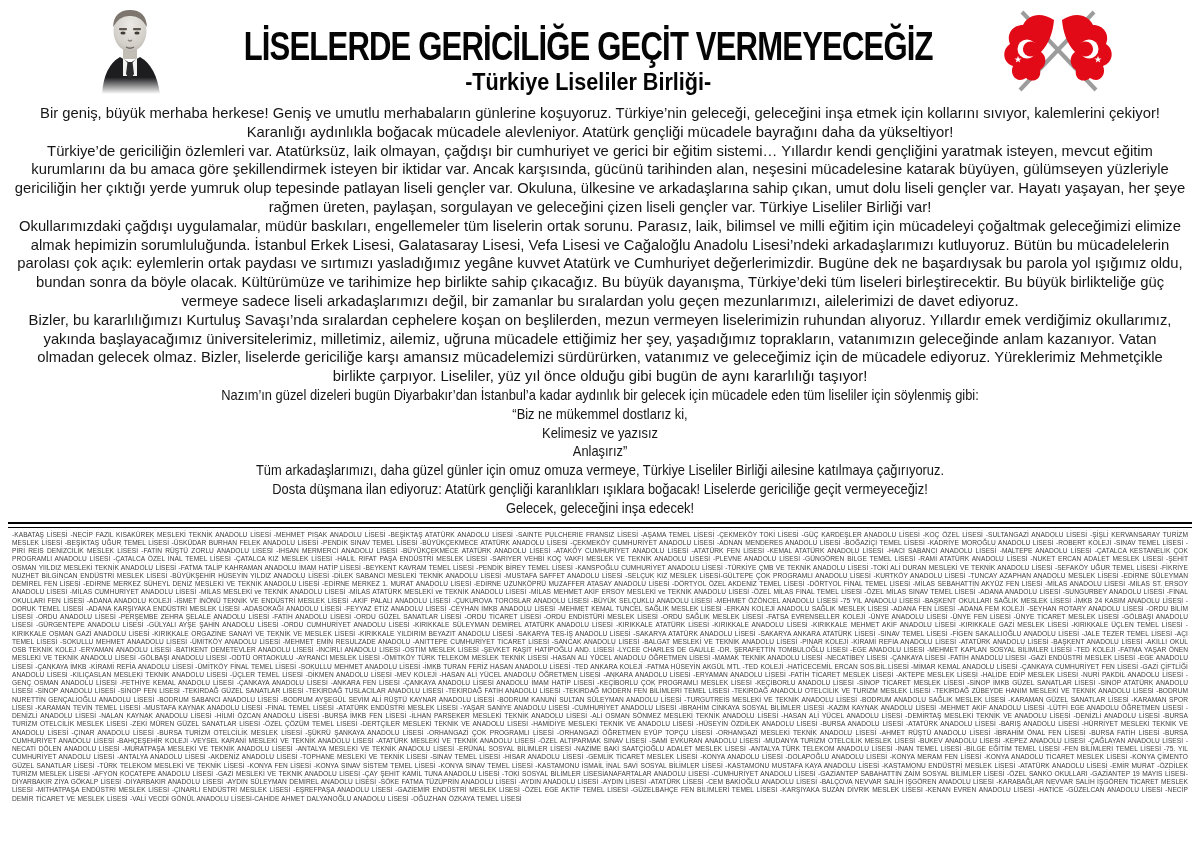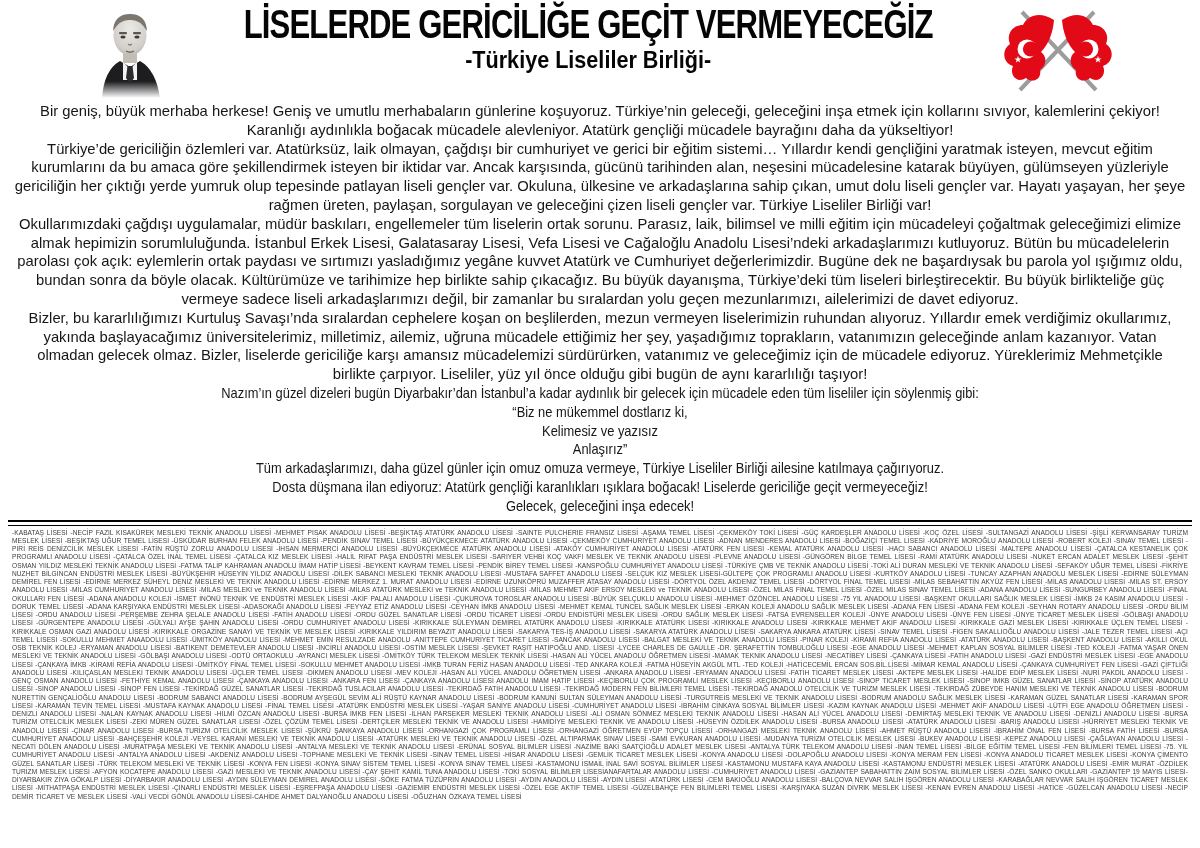--- a/index.html
+++ b/index.html
@@ -1,32 +1,33 @@
 <!DOCTYPE html>
 <html><head>
 <meta charset="utf-8">
 <style>
   html,body{margin:0;padding:0;background:#fff;}
   .page{
     position:relative;width:1200px;height:848px;background:#ffffff;
     font-family:"Liberation Sans", sans-serif;color:#111;overflow:hidden;
   }
-  .header{display:flex;align-items:flex-start;justify-content:center;padding-top:6px;height:94px;}
+  .header{display:flex;align-items:flex-end;justify-content:center;padding-top:0;height:94px;}
   .title-block{text-align:center;line-height:1.05;}
   .main-title{
     display:inline-block;font-weight:800;font-size:37px;letter-spacing:-1px;
     transform:scaleX(0.84) scaleY(1.12);transform-origin:center;white-space:nowrap;color:#050505;
   }
   .subtitle{
     display:block;font-weight:700;font-size:24px;margin-top:2px;
     transform:scaleX(0.9);transform-origin:center;color:#050505;
   }
   .body-text{
     text-align:center;font-size:14.8px;line-height:18.8px;color:#161616;
     padding:2px 14px 0 14px;
+    margin-top:8px;
   }
   .body-text p{margin:0;}
   .condensed{display:block;transform:scaleX(0.87);transform-origin:center;}
   .divider{height:3px;border-top:2.5px solid #000;border-bottom:1.2px solid #000;margin:4px 8px 3px 8px;}
   .school-list{
     padding:0 12px;font-size:6.6px;line-height:8.25px;color:#3d3d3d;
     text-align:justify;letter-spacing:0.05px;word-spacing:0.4px;
   }
   .portrait-svg,.flags-svg{flex:0 0 auto;display:block;}
 </style>

